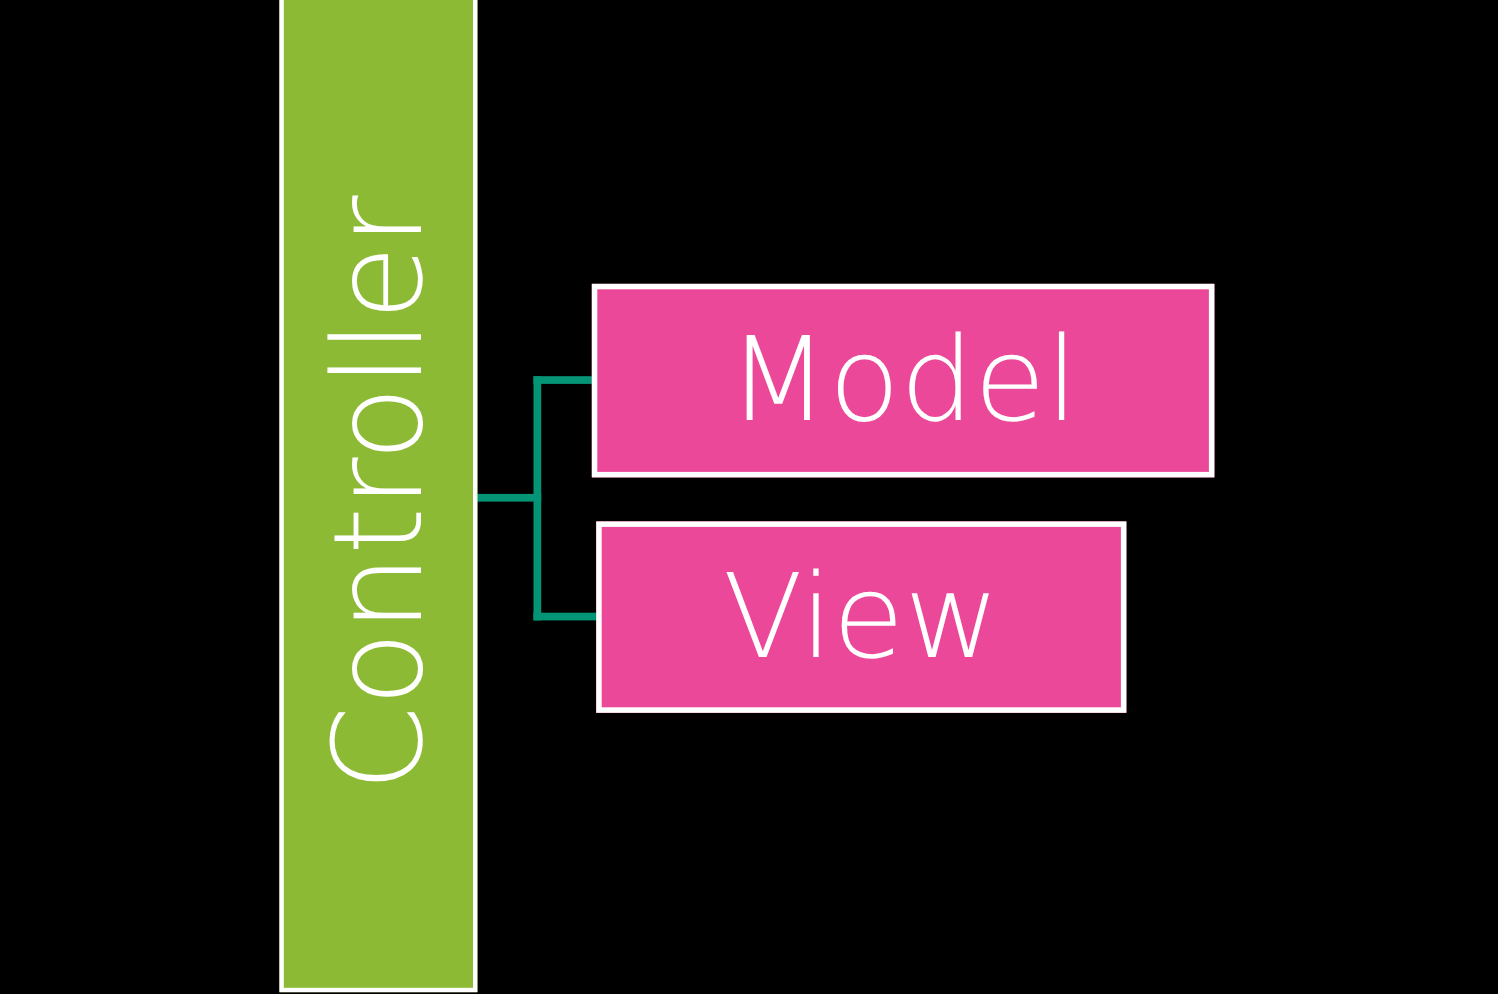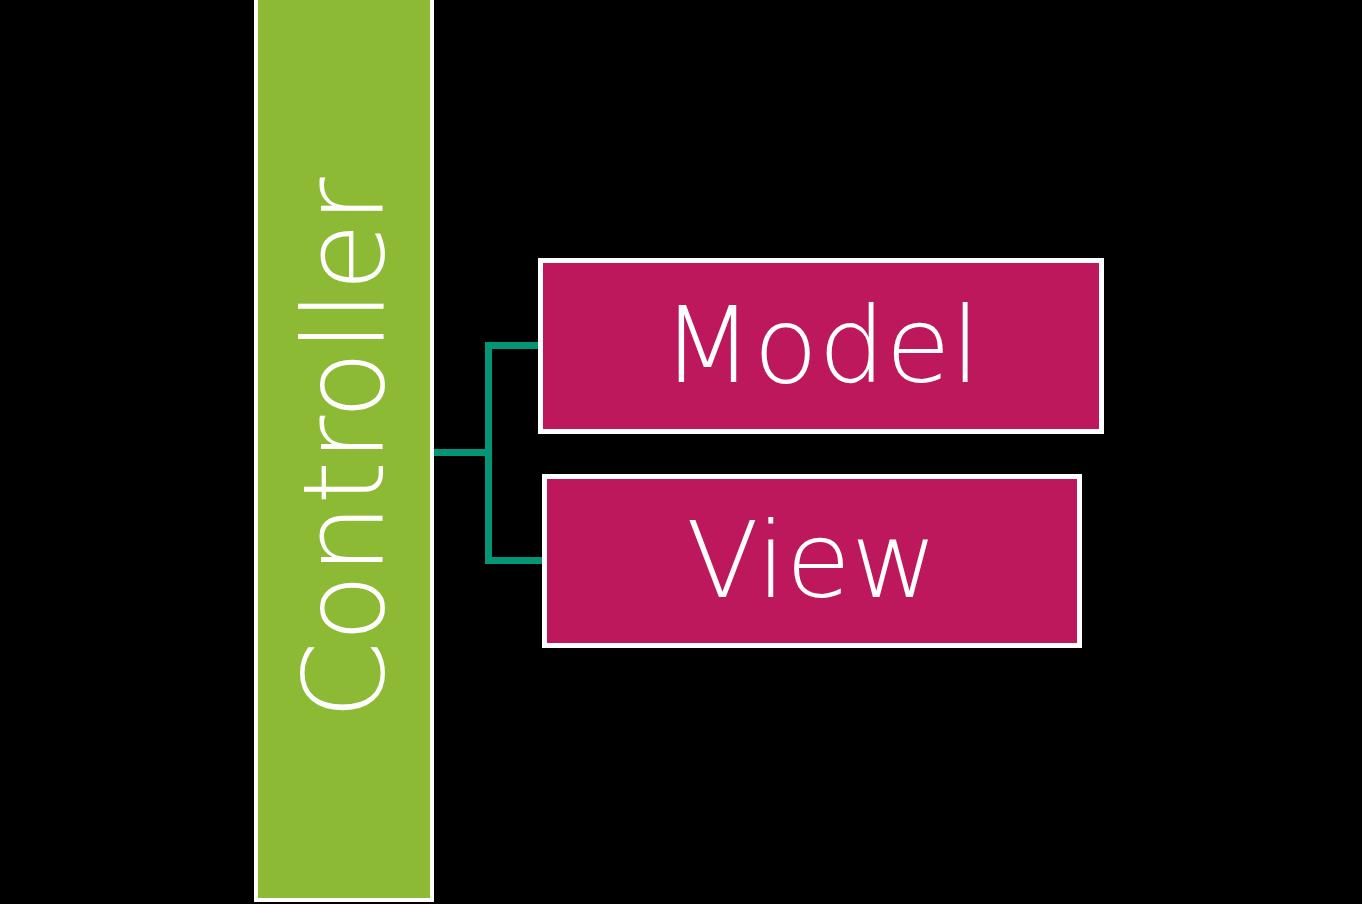--- a/index.html
+++ b/index.html
@@ -40,21 +40,21 @@
     font-weight: 300;
     letter-spacing: -1px;
     line-height: 1;
     font-family: "DejaVu Sans", sans-serif;
     font-stretch: normal;
   }
 
   
   .node-box {
     position: absolute;
-    background: #be185d;
+    background: #ec4899;
     border: 5px solid #FFFFFF;
     box-sizing: border-box;
     display: flex;
     align-items: center;
     justify-content: center;
   }
   .node-label {
     color: #FFFFFF;
     font-size: 106px;
     font-weight: 300;
@@ -65,21 +65,21 @@
   }
   #model-box {
     left: 538px;
     top: 258px;
     width: 566px;
     height: 176px;
   }
   #view-box {
     left: 542px;
     top: 474px;
-    width: 540px;
+    width: 482px;
     height: 174px;
   }
 
   
   .connector {
     position: absolute;
     background: #049577;
   }
   
   #conn-stem {

